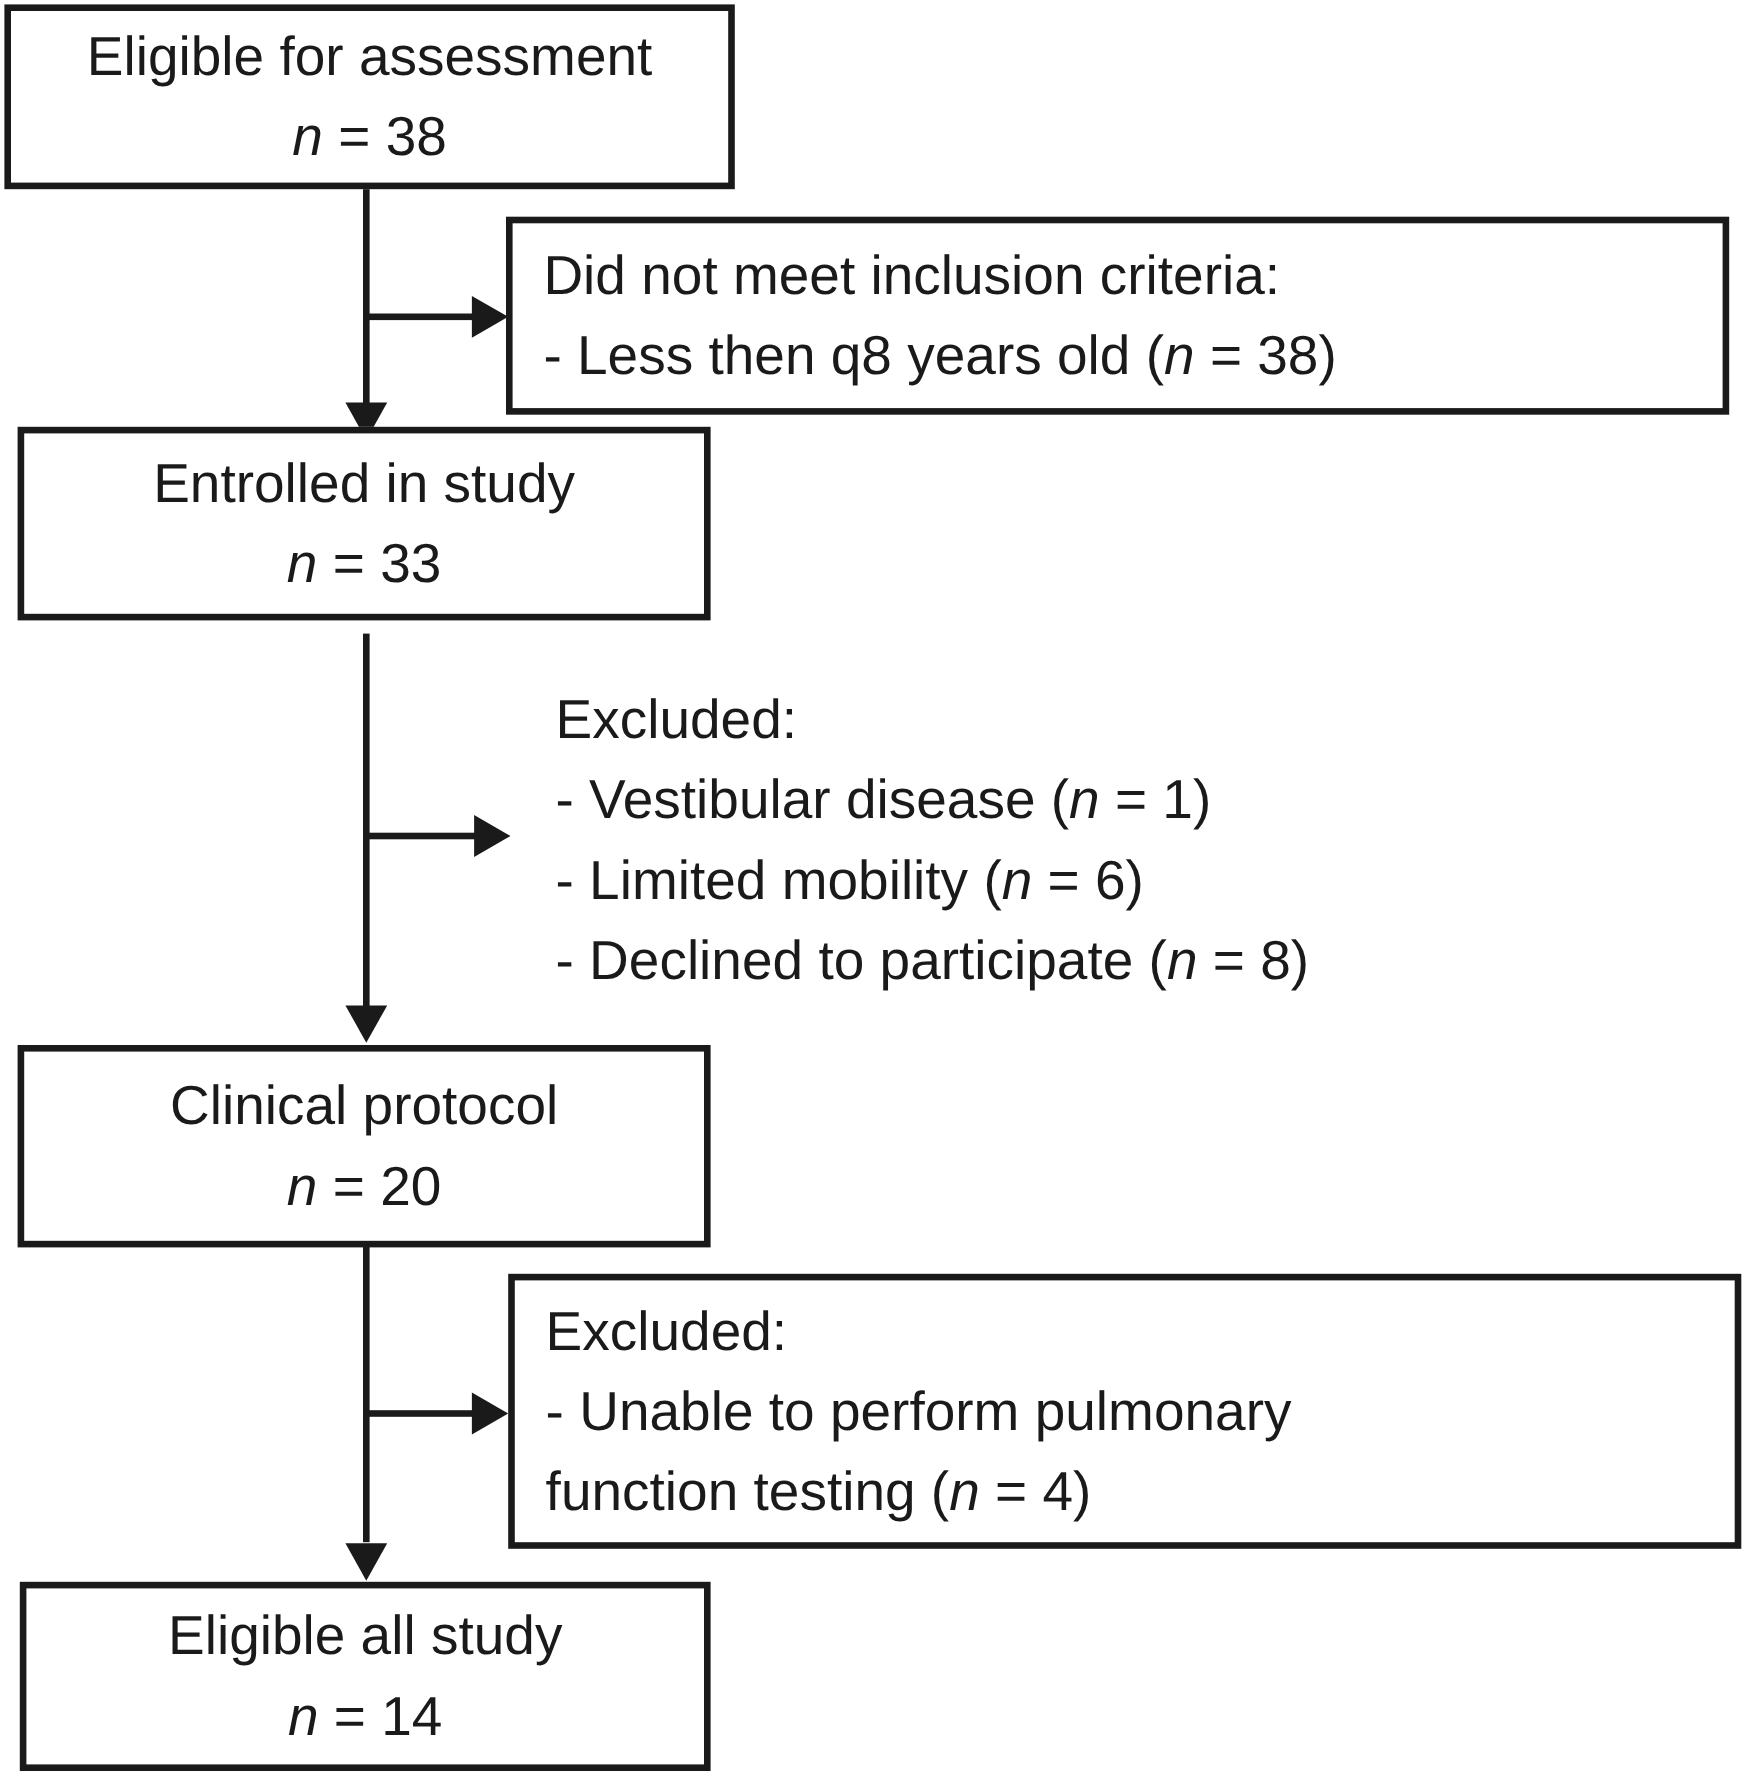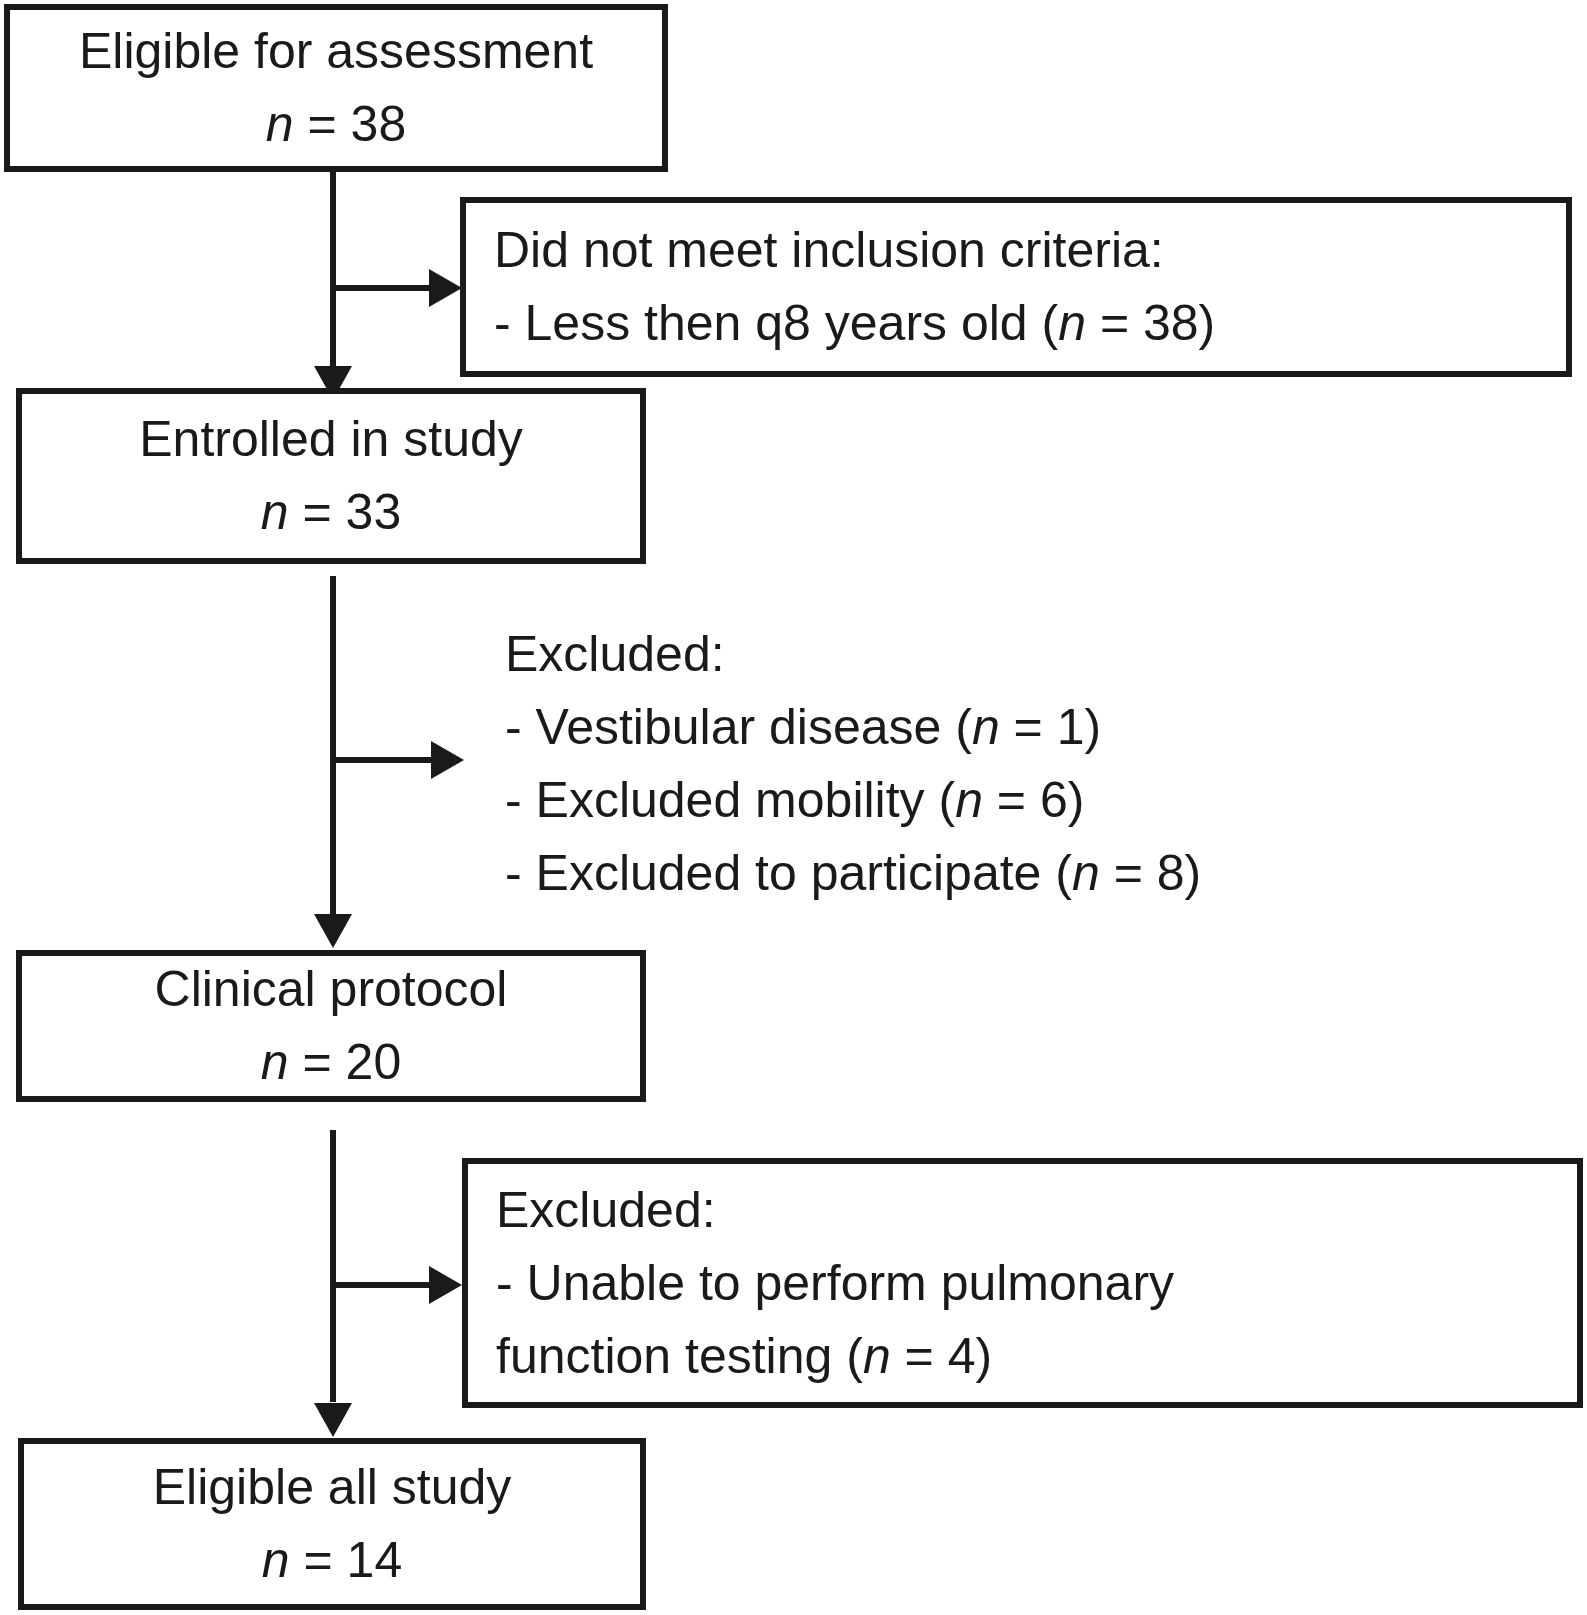--- a/index.html
+++ b/index.html
@@ -51,21 +51,21 @@
     position: absolute;
     width: 0; height: 0;
     border-top: 19px solid transparent;
     border-bottom: 19px solid transparent;
     border-left: 33px solid #1a1a1a;
   }
   
   #box-eligible   { left: 4px;   top: 4px;    width: 664px;  height: 168px; }
   #box-inclusion  { left: 460px; top: 197px;  width: 1112px; height: 180px; }
   #box-enrolled   { left: 16px;  top: 388px;  width: 630px;  height: 176px; }
-  #box-clinical   { left: 16px;  top: 950px;  width: 630px;  height: 152px; }
+  #box-clinical   { left: 16px;  top: 950px;  width: 630px;  height: 184px; }
   #box-protocol-excl { left: 462px; top: 1158px; width: 1121px; height: 250px; }
   #box-completed  { left: 18px;  top: 1438px; width: 628px;  height: 172px; }
   #study-exclusions { left: 505px; top: 618px; }
 </style>
 </head>
 <body>
 
 <div class="canvas">
 
   <div class="box centered" id="box-eligible">
@@ -91,22 +91,22 @@
 
   <div class="vline" style="left:330px; top:576px; height:342px;"></div>
   <div class="arrow-down" style="left:314px; top:914px;"></div>
 
   <div class="hline" style="left:333px; top:757px; width:102px;"></div>
   <div class="arrow-right" style="left:431px; top:741px;"></div>
 
   <div class="freetext" id="study-exclusions">
     <div>Excluded:</div>
     <div><span>- Vestibular disease (</span><span class="it">n</span><span> = 1)</span></div>
-    <div><span>- Excluded mobility (</span><span class="it">n</span><span> = 6)</span></div>
-    <div><span>- Excluded to participate (</span><span class="it">n</span><span> = 8)</span></div>
+    <div><span>- Limited mobility (</span><span class="it">n</span><span> = 6)</span></div>
+    <div><span>- Declined to participate (</span><span class="it">n</span><span> = 8)</span></div>
   </div>
 
   <div class="box centered" id="box-clinical">
     <div>Clinical protocol</div>
     <div><span class="it">n</span><span> = 20</span></div>
   </div>
 
   <div class="vline" style="left:330px; top:1130px; height:272px;"></div>
   <div class="arrow-down" style="left:314px; top:1403px;"></div>
 

